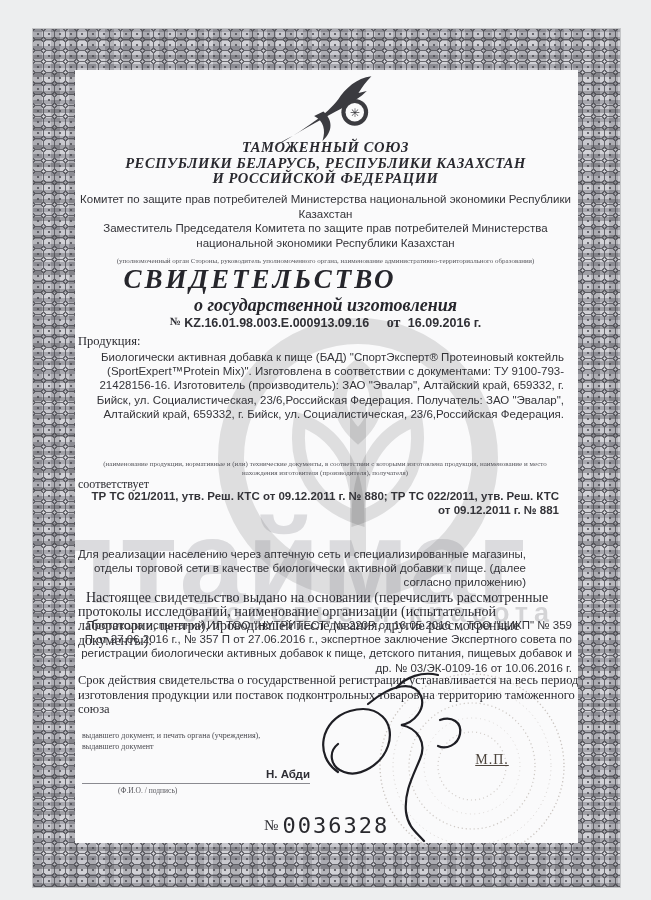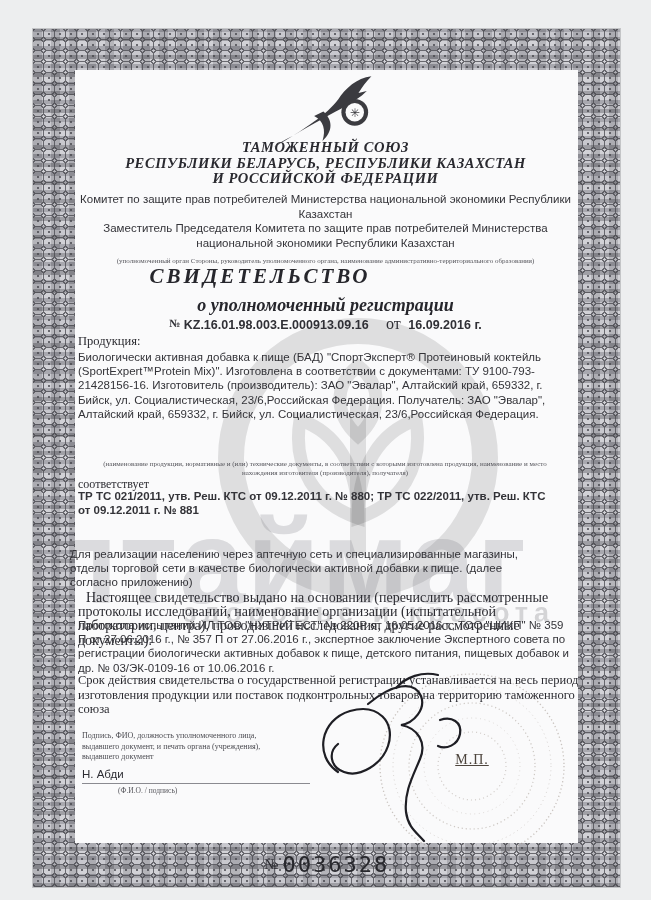--- a/index.html
+++ b/index.html
@@ -17,53 +17,53 @@
   
   .clip{position:absolute;left:75px;top:70px;width:503px;height:773px;overflow:hidden;z-index:2;}
   .wm-big{position:absolute;left:-100px;top:424px;width:900px;font-family:"Liberation Sans",sans-serif;
           font-weight:700;font-size:118px;letter-spacing:2px;color:rgba(128,128,134,.25);white-space:nowrap;}
   .wm-small{position:absolute;left:108px;top:528px;font-family:"Liberation Sans",sans-serif;
           font-weight:700;font-size:27px;letter-spacing:6px;color:rgba(150,150,155,.38);white-space:nowrap;}
   .wm-circle{position:absolute;left:133px;top:238px;}
   
   .content{position:absolute;left:0;top:0;width:651px;height:900px;z-index:3;}
   .serif{font-family:"Liberation Serif",serif;color:#2b2b31;}
-  .sans{font-family:"Liberation Sans",sans-serif;color:#333338;}
+  .sans{font-family:"Liberation Sans",sans-serif;color:#333338;text-align:right;}
   .abs{position:absolute;}
   .ctr{text-align:center;}
   .union{left:0;top:140px;width:651px;font-size:14.5px;font-weight:700;font-style:italic;
          letter-spacing:.6px;line-height:15.5px;color:#2a2a30;}
   .authority{left:70px;top:192px;width:511px;font-size:11.5px;line-height:14.5px;}
   .finenote{font-size:7px;color:#55555b;line-height:9px;}
   .note1{left:55px;top:257px;width:541px;}
-  .title1{left:0;top:264px;width:520px;font-size:21px;font-weight:700;font-style:italic;
+  .title1{left:0;top:264px;width:520px;font-size:27px;font-weight:700;font-style:italic;
           letter-spacing:3px;color:#26262c;font-family:Liberation Serif, serif;}
   .title2{left:0;top:295px;width:651px;font-size:18px;font-weight:700;font-style:italic;color:#26262c;}
   .numline{left:0;top:315px;width:651px;font-size:12.5px;font-weight:600;color:#303036;}
   .numline .no{font-family:"Liberation Serif",serif;font-weight:700;font-size:11px;vertical-align:2px;}
-  .numline .ot{font-weight:400;font-size:16px;font-family:"Liberation Serif",serif;padding:0 4px 0 14px;}
+  .numline .ot{font-weight:700;font-size:14px;font-family:"Liberation Serif",serif;padding:0 4px 0 14px;}
   .prodlabel{left:78px;top:334px;font-size:12.5px;}
   .prodtext{left:78px;top:350px;width:486px;font-size:11.5px;line-height:14.2px;}
   .note2{left:100px;top:460px;width:450px;}
   .conflabel{left:78px;top:477px;font-size:12px;}
   .conftext{left:78px;top:489px;width:481px;font-size:11.5px;line-height:14.2px;font-weight:bold;}
   .regtext{left:78px;top:518px;width:494px;font-size:12.5px;line-height:14.5px;}
   .saletext{left:70px;top:547px;width:456px;font-size:11.5px;line-height:14.2px;}
   .basistext{left:78px;top:591px;width:494px;font-size:14px;line-height:14.2px;text-indent:8px;}
   .prototext{left:78px;top:618px;width:494px;font-size:11.5px;line-height:14.2px;}
   .validtext{left:78px;top:673px;width:501px;font-size:12.5px;line-height:14.5px;}
   .signnote{left:82px;top:731px;width:250px;font-size:8px;line-height:10.5px;color:#4a4a50;}
-  .signname{left:82px;top:768px;width:228px;font-size:11.5px;font-weight:400;color:#2e2e34;
+  .signname{left:82px;top:768px;width:228px;font-size:11.5px;font-weight:700;color:#2e2e34;
             border-bottom:1px solid #8a8a90;padding-bottom:3px;}
   .signcaption{left:118px;top:786px;width:120px;font-size:7.5px;color:#55555b;}
-  .docnum{left:264px;top:852px;font-size:15px;}
+  .docnum{left:264px;top:813px;font-size:15px;}
   .docnum .sym{font-family:"Liberation Serif",serif;color:#2b2b31;font-size:15px;vertical-align:3px;}
   .docnum .val{font-family:"DejaVu Sans Mono",monospace;font-size:22px;letter-spacing:2px;color:#28282d;}
   .stampbox{position:absolute;left:374px;top:668px;z-index:4;}
-  .stamp-label{position:absolute;left:374px;top:752px;width:196px;text-align:center;z-index:4;
+  .stamp-label{position:absolute;left:394px;top:752px;width:196px;text-align:center;z-index:4;
                font-family:"Liberation Serif",serif;font-size:14px;letter-spacing:1px;color:#4d453d;text-decoration:underline;}
   .sigbox{position:absolute;left:300px;top:660px;z-index:5;}
   .birdbox{position:absolute;left:268px;top:66px;z-index:3;}
 </style>
 </head>
 <body>
 
 <div class="page">
 
   <div class="frame">
@@ -106,21 +106,21 @@
       <div>И РОССИЙСКОЙ ФЕДЕРАЦИИ</div>
     </div>
 
     <div class="abs authority ctr sans">
       <div>Комитет по защите прав потребителей Министерства национальной экономики Республики Казахстан</div>
       <div>Заместитель Председателя Комитета по защите прав потребителей Министерства национальной экономики Республики Казахстан</div>
     </div>
     <div class="abs note1 ctr serif finenote">(уполномоченный орган Стороны, руководитель уполномоченного органа, наименование административно-территориального образования)</div>
 
     <div class="abs title1 ctr serif">СВИДЕТЕЛЬСТВО</div>
-    <div class="abs title2 ctr serif">о уполномоченный регистрации</div>
+    <div class="abs title2 ctr serif">о государственной изготовления</div>
 
     <div class="abs numline ctr sans">
       <span class="no">№</span>
       <span>KZ.16.01.98.003.E.000913.09.16</span>
       <span class="ot">от</span>
       <span>16.09.2016 г.</span>
     </div>
 
     <div class="abs prodlabel serif">Продукция:</div>
     <div class="abs prodtext sans">Биологически активная добавка к пище (БАД) "СпортЭксперт® Протеиновый коктейль (SportExpert™Protein Mix)". Изготовлена в соответствии с документами: ТУ 9100-793-21428156-16. Изготовитель (производитель): ЗАО "Эвалар", Алтайский край, 659332, г. Бийск, ул. Социалистическая, 23/6,Российская Федерация.  Получатель: ЗАО "Эвалар", Алтайский край, 659332, г. Бийск, ул. Социалистическая, 23/6,Российская Федерация.</div>
@@ -130,21 +130,20 @@
     <div class="abs conftext sans">ТР ТС 021/2011, утв. Реш. КТС от 09.12.2011 г. № 880; ТР ТС 022/2011, утв. Реш. КТС от 09.12.2011 г. № 881</div>
 
     <div class="abs saletext sans">Для реализации населению через аптечную сеть и специализированные магазины, отделы торговой сети в качестве биологически активной добавки к пище. (далее согласно приложению)</div>
 
     <div class="abs basistext serif">Настоящее свидетельство выдано на основании (перечислить рассмотренные протоколы исследований, наименование организации  (испытательной лаборатории, центра), проводившей исследования, другие рассмотренные документы):</div>
     <div class="abs prototext sans">Протокола испытаний ИЛ ТОО "НУТРИТЕСТ" № 220Р от 16.05.2016 г., ТОО "ЦИКП" № 359 П от 27.06.2016 г., № 357 П от 27.06.2016 г., экспертное заключение Экспертного совета по регистрации биологически активных добавок к пище, детского питания, пищевых добавок и др. № 03/ЭК-0109-16 от 10.06.2016 г.</div>
 
     <div class="abs validtext serif">Срок действия свидетельства о государственной регистрации устанавливается на весь период изготовления продукции или поставок подконтрольных товаров на территорию таможенного союза</div>
 
     <div class="abs signnote serif">
-      <div>Подпись, ФИО,  должность уполномоченного лица,</div>
       <div>выдавшего документ, и печать органа (учреждения),</div>
       <div>выдавшего документ</div>
     </div>
     <div class="abs signname sans">Н. Абди</div>
     <div class="abs signcaption serif">(Ф.И.О. / подпись)</div>
 
     <div class="abs docnum">
       <span class="sym">№</span>
       <span class="val">0036328</span>
     </div>

